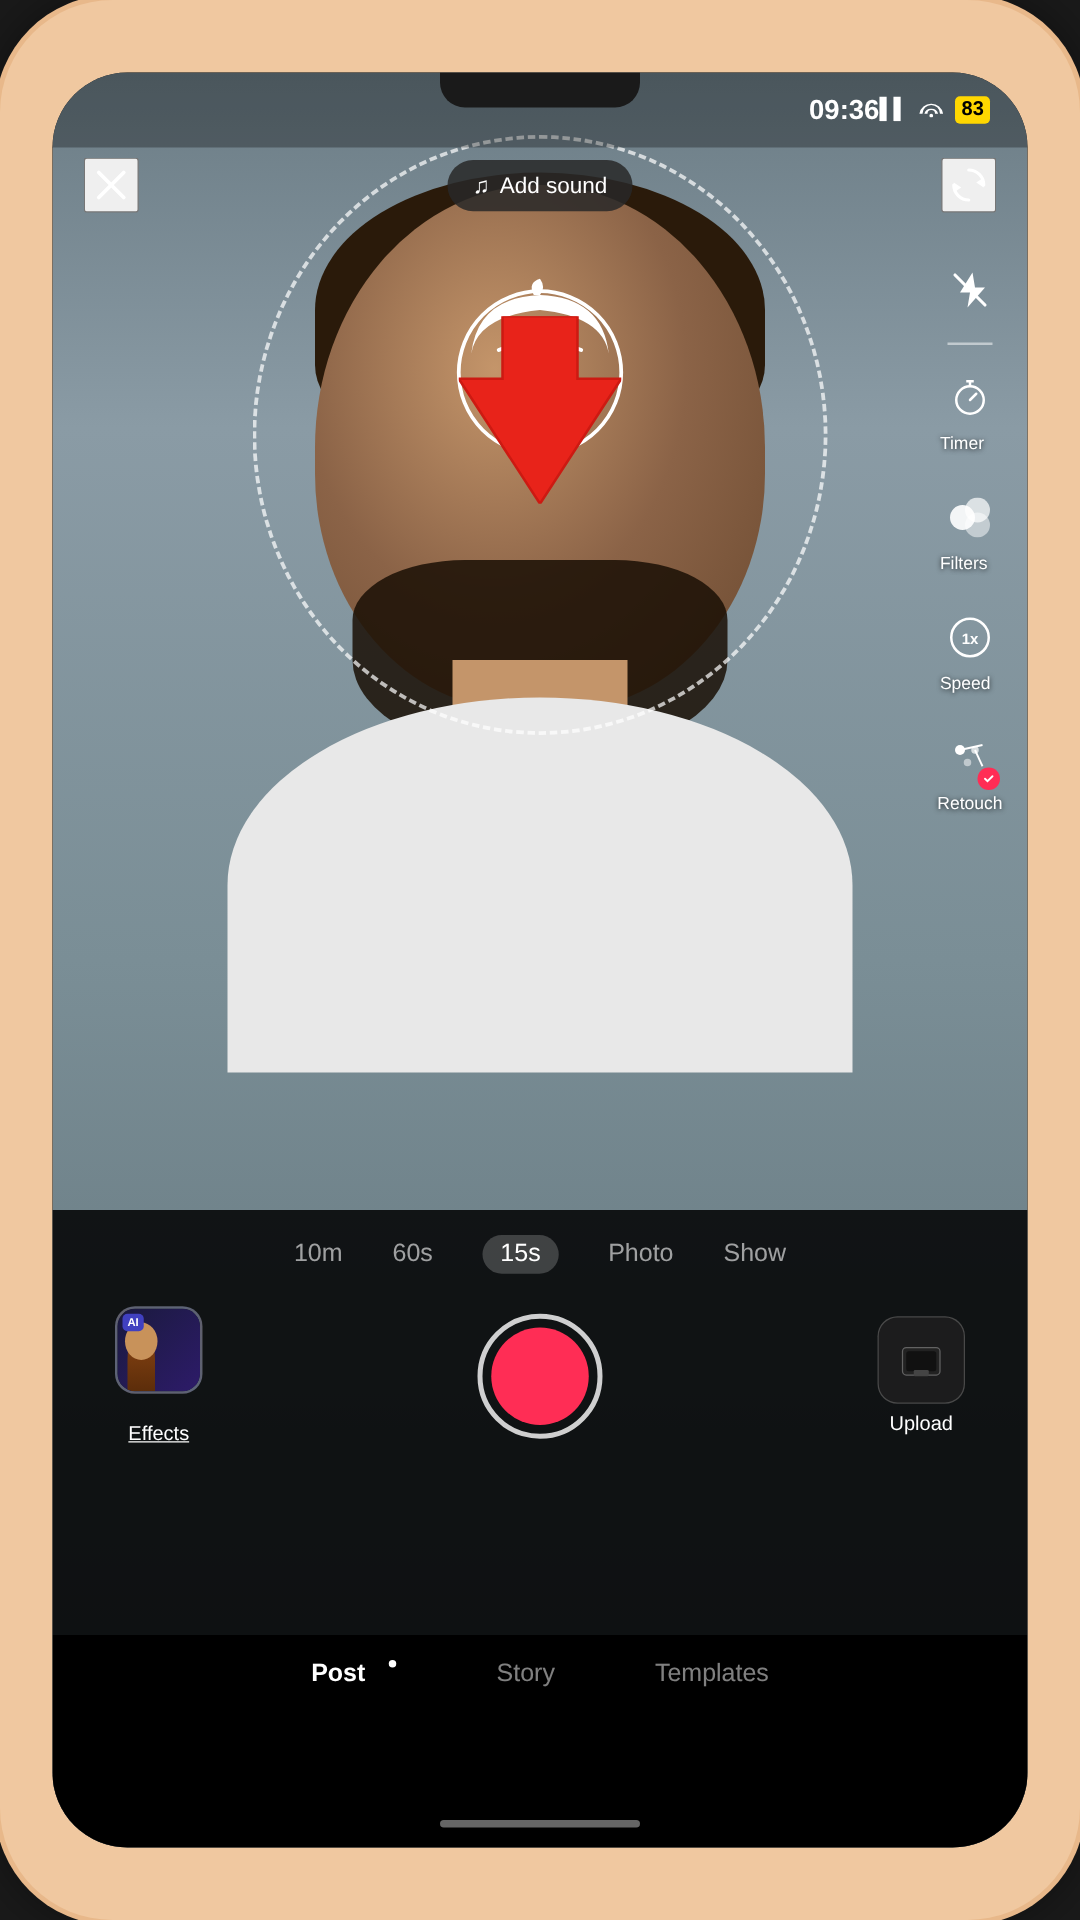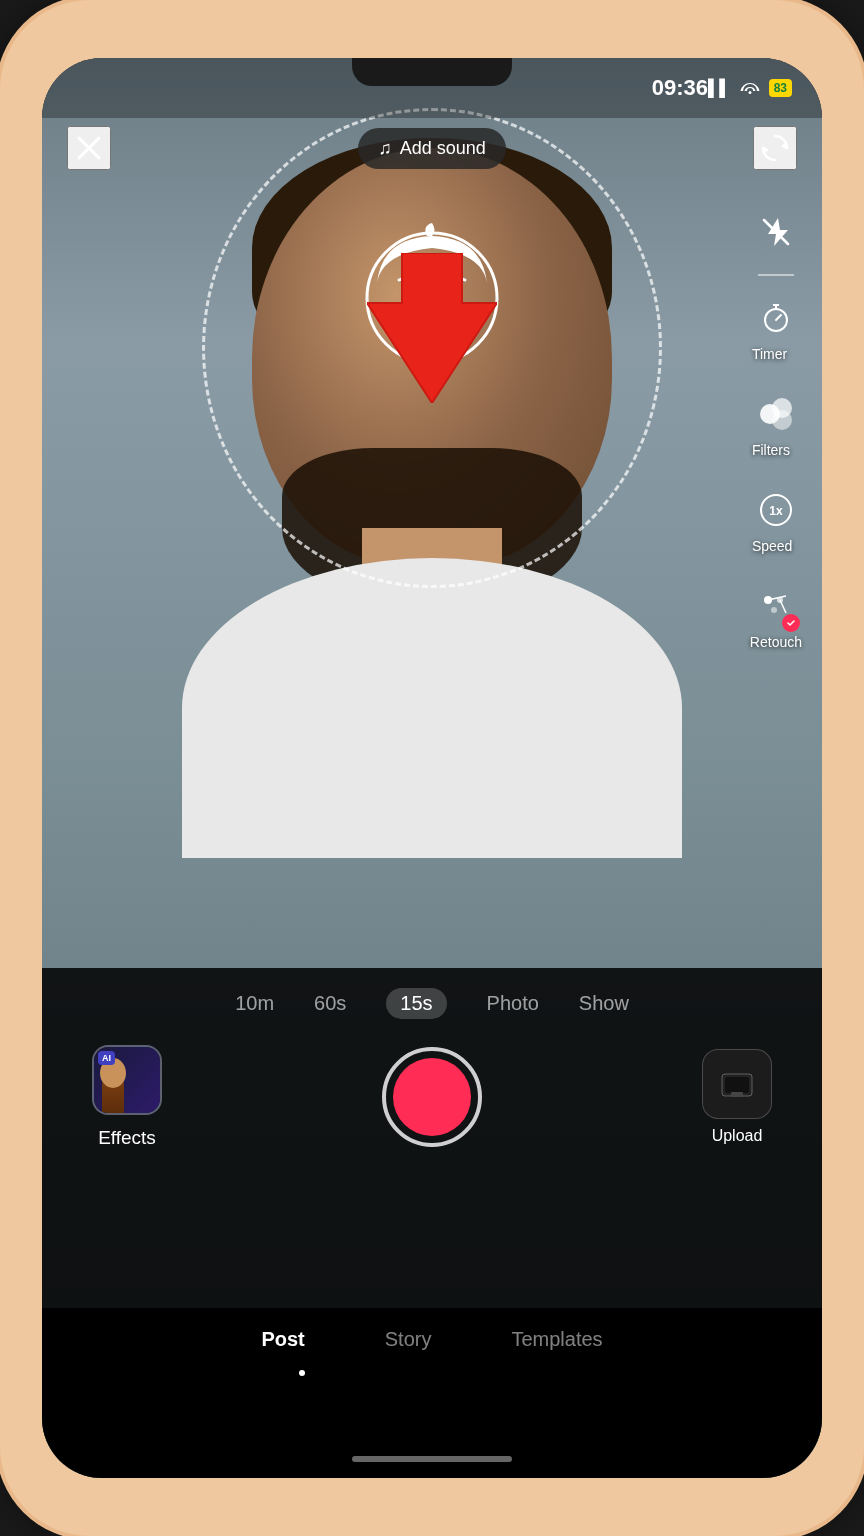--- a/index.html
+++ b/index.html
@@ -49,22 +49,22 @@
       font-size: 22px;
       font-weight: 700;
     }
     .status-icons {
       display: flex;
       align-items: center;
       gap: 8px;
     }
     .battery-badge {
       background: #ffd700;
-      color: #15803d;
-      font-size: 12px;
+      color: #000000;
+      font-size: 16px;
       font-weight: 700;
       padding: 2px 5px;
       border-radius: 4px;
     }
     .signal-icon, .wifi-icon {
       color: white;
       font-size: 16px;
     }
     
     .camera-view {
@@ -218,37 +218,38 @@
       align-items: center;
       justify-content: space-between;
       width: 100%;
       padding: 0 50px;
       margin-top: 10px;
     }
     .effects-btn {
       display: flex;
       flex-direction: column;
       align-items: center;
-      gap: 12px;
+      gap: 24px;
       cursor: pointer;
     }
     .effects-thumb {
       width: 70px;
       height: 70px;
       border-radius: 16px;
       overflow: hidden;
       background: linear-gradient(135deg, #1a1a2e, #16213e);
       display: flex;
       align-items: center;
       justify-content: center;
       border: 2px solid rgba(255,255,255,0.3);
     }
     .effects-label {
       color: white;
-      font-size: 19px;
+      font-size: 16px;
+      text-decoration: underline;
     }
     .record-btn {
       width: 100px;
       height: 100px;
       border-radius: 50%;
       border: 4px solid rgba(255,255,255,0.8);
       display: flex;
       align-items: center;
       justify-content: center;
       cursor: pointer;
@@ -289,22 +290,22 @@
       height: 170px;
       background: #000;
       display: flex;
       align-items: flex-start;
       justify-content: center;
       gap: 80px;
       padding-top: 20px;
     }
     .tab-item {
       display: flex;
-      flex-direction: column;
-      align-items: flex-end;
+      flex-direction: row;
+      align-items: flex-start;
       gap: 19px;
       cursor: pointer;
     }
     .tab-label {
       font-size: 20px;
       color: rgba(255,255,255,0.5);
     }
     .tab-label.active {
       color: white;
       font-weight: 700;

